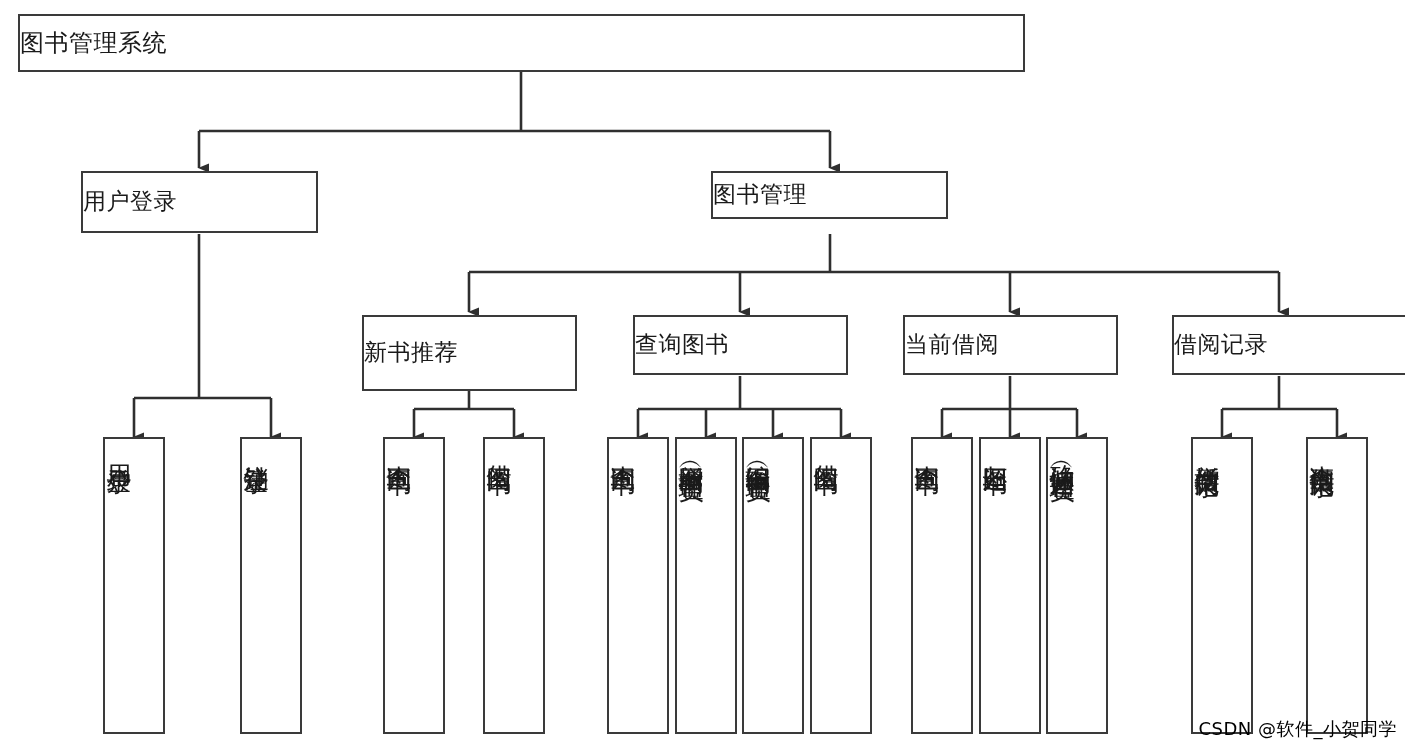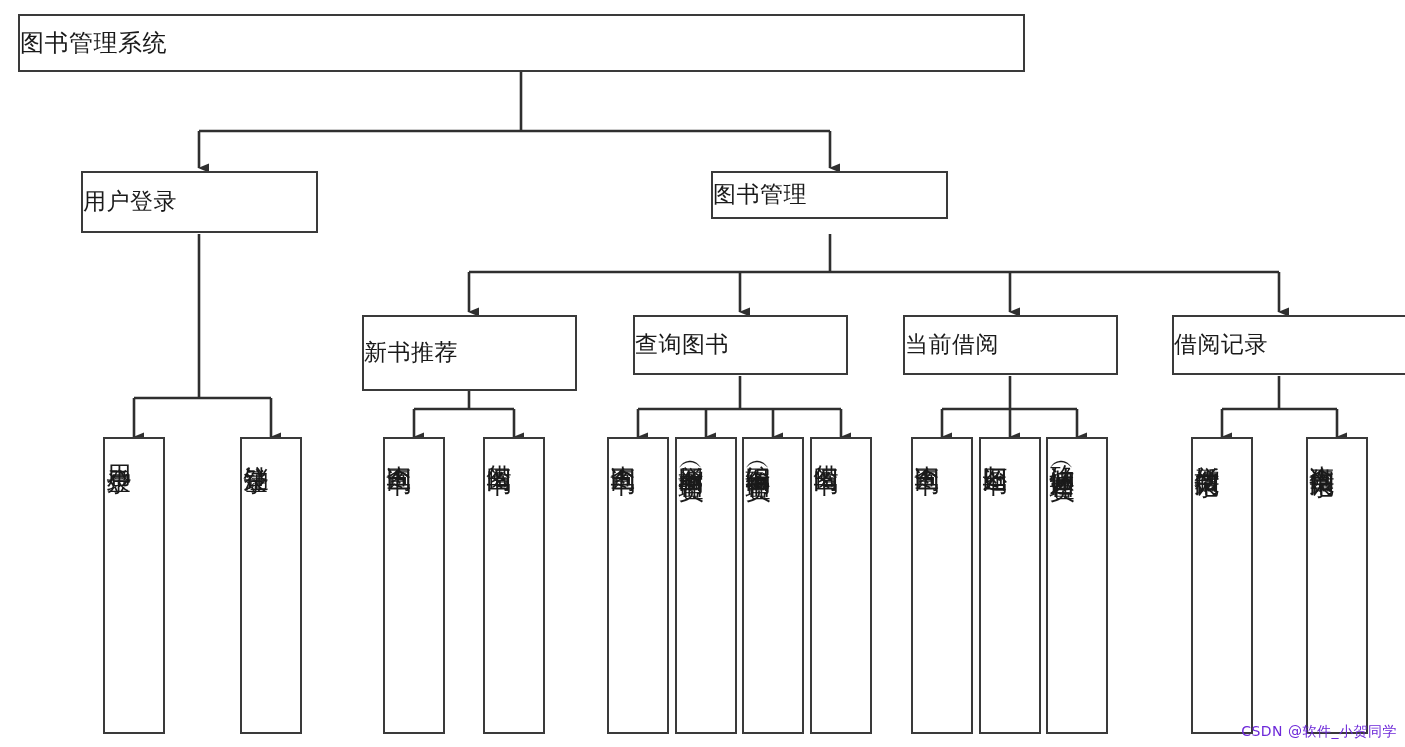--- a/index.html
+++ b/index.html
@@ -58,22 +58,22 @@
     text-orientation: upright;
     font-size: 25px;
     line-height: 1.06;
     letter-spacing: 2px;
     white-space: nowrap;
   }
   .watermark {
     position: absolute;
     right: 8px;
     bottom: 6px;
-    font-size: 14px;
-    color: #6d28d9;
+    font-size: 18px;
+    color: #000000;
     white-space: nowrap;
     letter-spacing: 0.5px;
   }
 </style>
 </head>
 <body>
 
 <div id="canvas">
 
   <svg class="wires" viewBox="0 0 1405 747">

